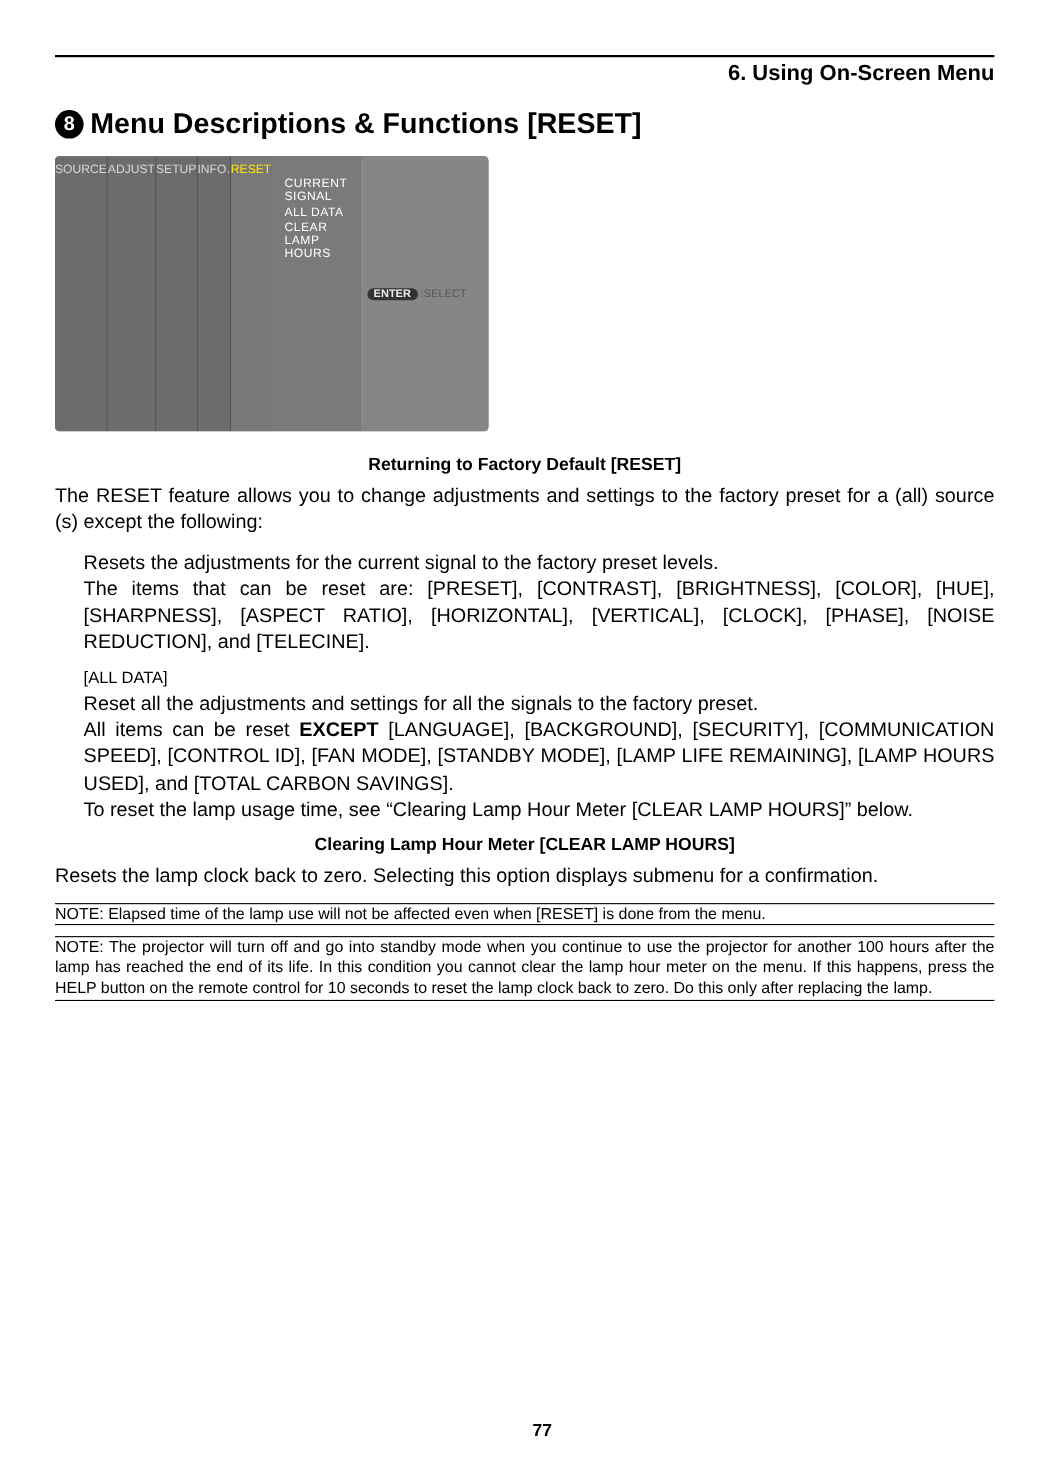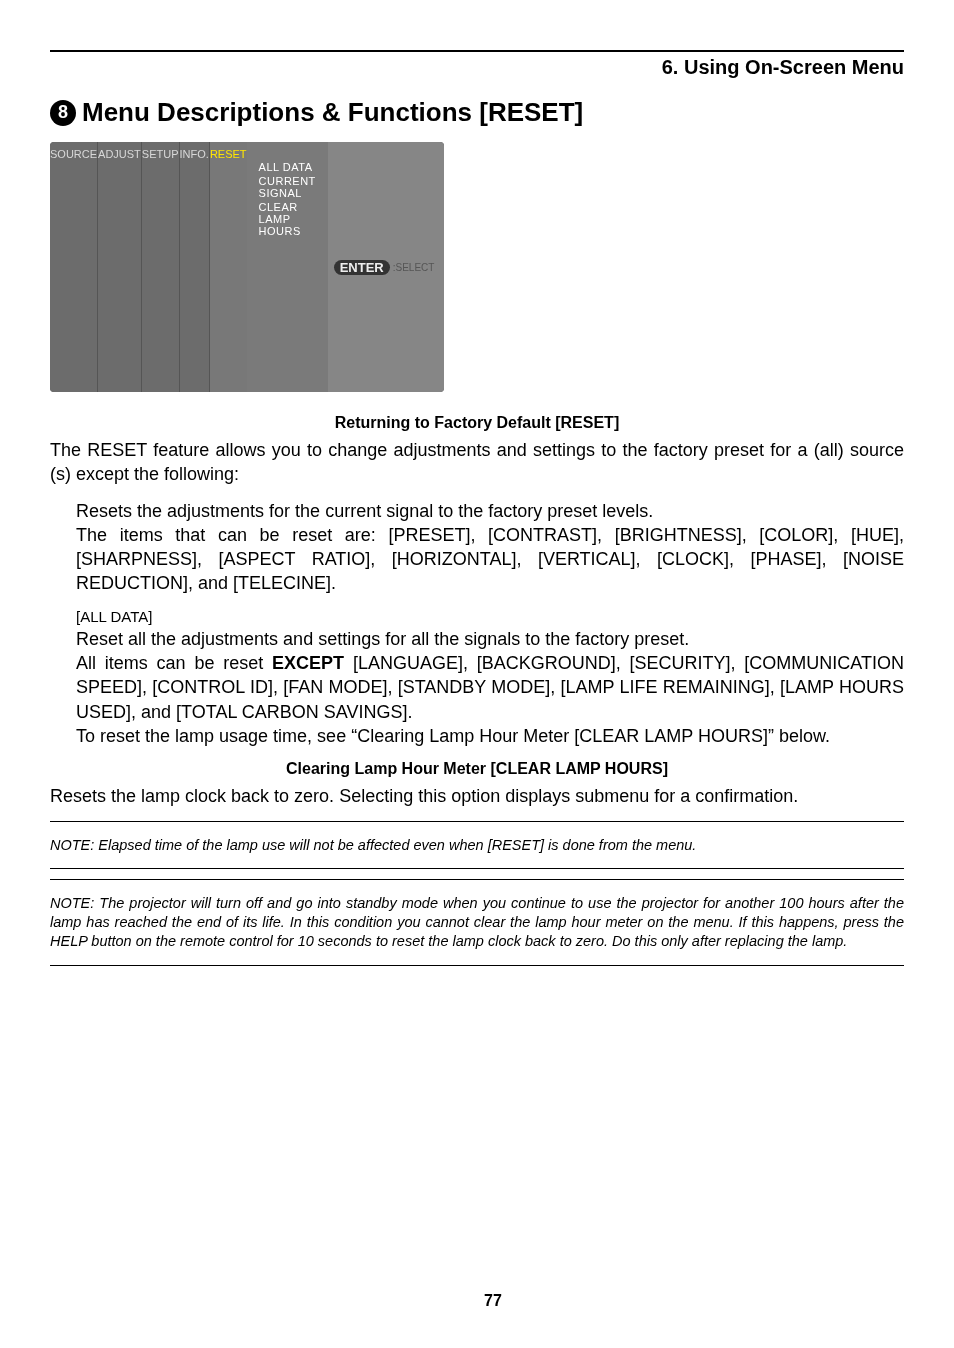--- a/index.html
+++ b/index.html
@@ -12,32 +12,32 @@
 
   
   .menu-shot { width: 394px; height: 250px; background: #5a5a5a; color: #fff; font-size: 12px; border-radius: 4px; overflow: hidden; margin-bottom: 22px; display: flex; flex-direction: row; }
   .menu-tabs { display: flex; background: #6c6c6c; }
   .menu-tab { flex: 1; text-align: center; padding: 6px 0; font-size: 11px; color: #d8d8d8; border-right: 1px solid #555; }
   .menu-tab:last-child { border-right: none; text-align: right; }
   .menu-tab.active { background: #787878; color: #ffe600; }
   .menu-body { flex: 1; background: #7a7a7a; padding: 18px 12px; }
   .menu-body .item { color: #fff; font-size: 11px; letter-spacing: 0.5px; padding: 1px 0; }
   .menu-bar1 { background: #868686; display: flex; align-items: center; padding: 3px 6px; font-size: 10px; color: #555; gap: 4px; }
-  .badge { background: #dcdcdc; color: #333; border-radius: 8px; padding: 0 6px; font-size: 13px; font-weight: bold; }
+  .badge { background: #dcdcdc; color: #333; border-radius: 8px; padding: 0 6px; font-size: 10px; font-weight: bold; }
   .badge.dark { background: #333; color: #eee; }
   .menu-bar1 .legend { margin-right: 18px; display: inline-flex; align-items: center; gap: 3px; color: #555; }
   .menu-bar2 { background: #2f2f2f; display: flex; align-items: center; padding: 3px 6px; font-size: 10px; color: #bbb; gap: 10px; }
   .screen-icon { width: 14px; height: 10px; border: 1px solid #ccc; border-radius: 2px; }
 
   
   .subhead { font-weight: bold; font-size: 16px; margin: 10px 0 6px 0; text-align: center; }
   .para { font-size: 18px; line-height: 1.35; text-align: justify; margin-bottom: 12px; }
   .indent { margin-left: 26px; }
   .i-head { font-size: 15px; margin-bottom: 2px; margin-left:26px; }
-  .note { font-style: italic; font-size: 14.5px; border-top: 1px solid #000; border-bottom: 1px solid #000; padding: 14px 0; margin-bottom: 10px; line-height: 1.3; text-align: justify; }
+  .note { font-size: 14.5px; border-top: 1px solid #000; border-bottom: 1px solid #000; padding: 0 0; margin-bottom: 10px; line-height: 1.3; text-align: justify; }
   .page-num { position: absolute; bottom: 38px; width: 100%; left: 16px; text-align: center; font-weight: bold; font-size: 16px; }
   b.except { font-weight: bold; }
 </style>
 </head>
 <body>
 
 <div class="page">
 
   <div class="header-line"></div>
   <div class="header-text">6. Using On-Screen Menu</div>
@@ -49,22 +49,22 @@
 
   <div class="menu-shot">
     <div class="menu-tabs">
       <div class="menu-tab">SOURCE</div>
       <div class="menu-tab">ADJUST</div>
       <div class="menu-tab">SETUP</div>
       <div class="menu-tab">INFO.</div>
       <div class="menu-tab active">RESET</div>
     </div>
     <div class="menu-body">
+      <div class="item">CURRENT SIGNAL</div>
       <div class="item">ALL DATA</div>
-      <div class="item">CURRENT SIGNAL</div>
       <div class="item">CLEAR LAMP HOURS</div>
     </div>
     <div class="menu-bar1">
       <span class="legend">
           <span class="badge dark">ENTER</span>
           <span>:SELECT</span>
         </span>
       <span class="legend">
           <span class="badge">EXIT</span>
           <span>:EXIT</span>

